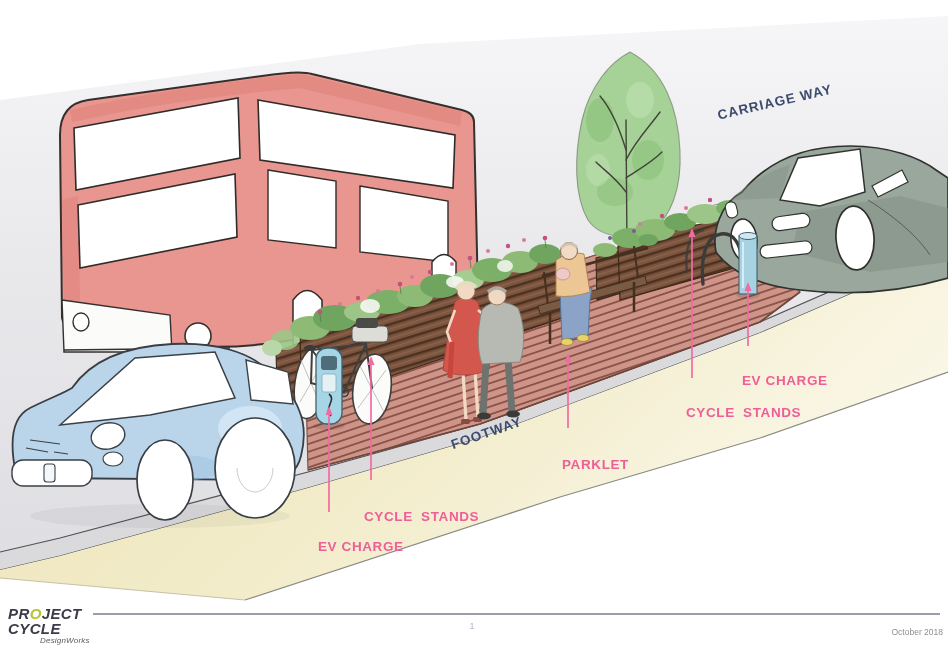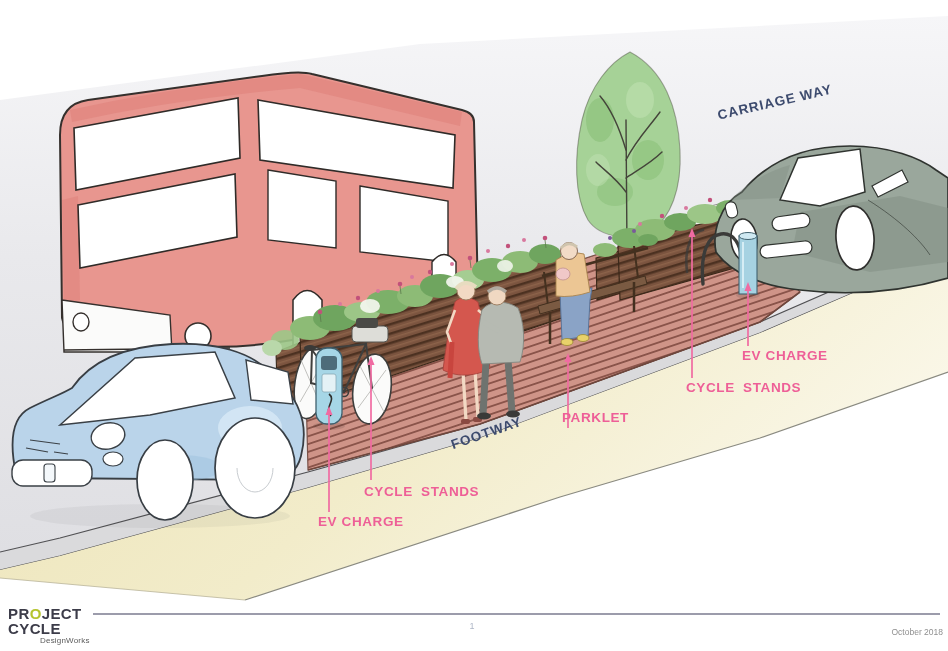--- a/index.html
+++ b/index.html
@@ -1,25 +1,25 @@
 <!DOCTYPE html>
 <html><head>
 <meta charset="utf-8">
 <style>
   html,body{margin:0;padding:0;background:#ffffff;}
   .page{position:relative;width:948px;height:651px;background:#ffffff;overflow:hidden;
         font-family:"Liberation Sans", sans-serif;}
   .illo{position:absolute;left:0;top:0;}
   .anno{position:absolute;font-weight:700;white-space:nowrap;transform-origin:left top;}
-  .anno.pink{color:#ee5f97;font-size:13.5px;letter-spacing:.6px;}
+  .anno.pink{color:#ee5f97;font-size:13.5px;letter-spacing:.6px;margin-top:25px;}
   .anno.navy{color:#3d4b6e;font-size:13.5px;letter-spacing:1px;}
   .ws{word-spacing:4px;}
   
   .footer-rule{position:absolute;left:93px;top:613px;width:847px;height:2px;background:#9c9cab;}
-  .logo{position:absolute;left:8px;top:606px;line-height:15px;color:#3c3c49;}
+  .logo{position:absolute;left:8px;top:606px;line-height:15px;color:#3c3c49;font-style:italic;}
   .logo .big{font-size:15px;font-weight:700;letter-spacing:.4px;}
   .logo .green-o{color:#b5c42e;}
   .logo .small{font-size:8px;font-weight:400;color:#5a5a5a;letter-spacing:.2px;line-height:9px;margin-left:32px;}
   .page-num{position:absolute;left:464px;top:621px;width:16px;text-align:center;
             font-size:9px;color:#aeb6c6;}
   .date{position:absolute;right:5px;top:627px;font-size:8.5px;color:#8f8f8f;}
 </style>
 </head>
 <body>
 
@@ -312,21 +312,21 @@
       <polygon points="692,228 688.5,237 695.5,237" stroke="none"></polygon>
       <line x1="371" y1="480" x2="371" y2="364"></line>
       <polygon points="371,356 367.5,365 374.5,365" stroke="none"></polygon>
       <line x1="329" y1="512" x2="329" y2="414"></line>
       <polygon points="329,406 325.5,415 332.5,415" stroke="none"></polygon>
     </g>
   </svg>
 
   <div class="anno navy" style="left:716px;top:108px;transform:rotate(-13deg);">CARRIAGE WAY</div>
   <div class="anno navy" style="left:449px;top:438px;transform:rotate(-19deg);">FOOTWAY</div>
-  <div class="anno pink" style="left:562px;top:410px;">PARKLET</div>
+  <div class="anno pink" style="left:562px;top:432px;">PARKLET</div>
   <div class="anno pink ws" style="left:686px;top:380px;">CYCLE STANDS</div>
   <div class="anno pink" style="left:742px;top:348px;">EV CHARGE</div>
   <div class="anno pink ws" style="left:364px;top:484px;">CYCLE STANDS</div>
   <div class="anno pink" style="left:318px;top:514px;">EV CHARGE</div>
 
   <div class="footer-rule"></div>
   <div class="logo">
     <div class="big"><span>PR</span><span class="green-o">O</span><span>JECT</span></div>
     <div class="big">CYCLE</div>
     <div class="small">DesignWorks</div>

